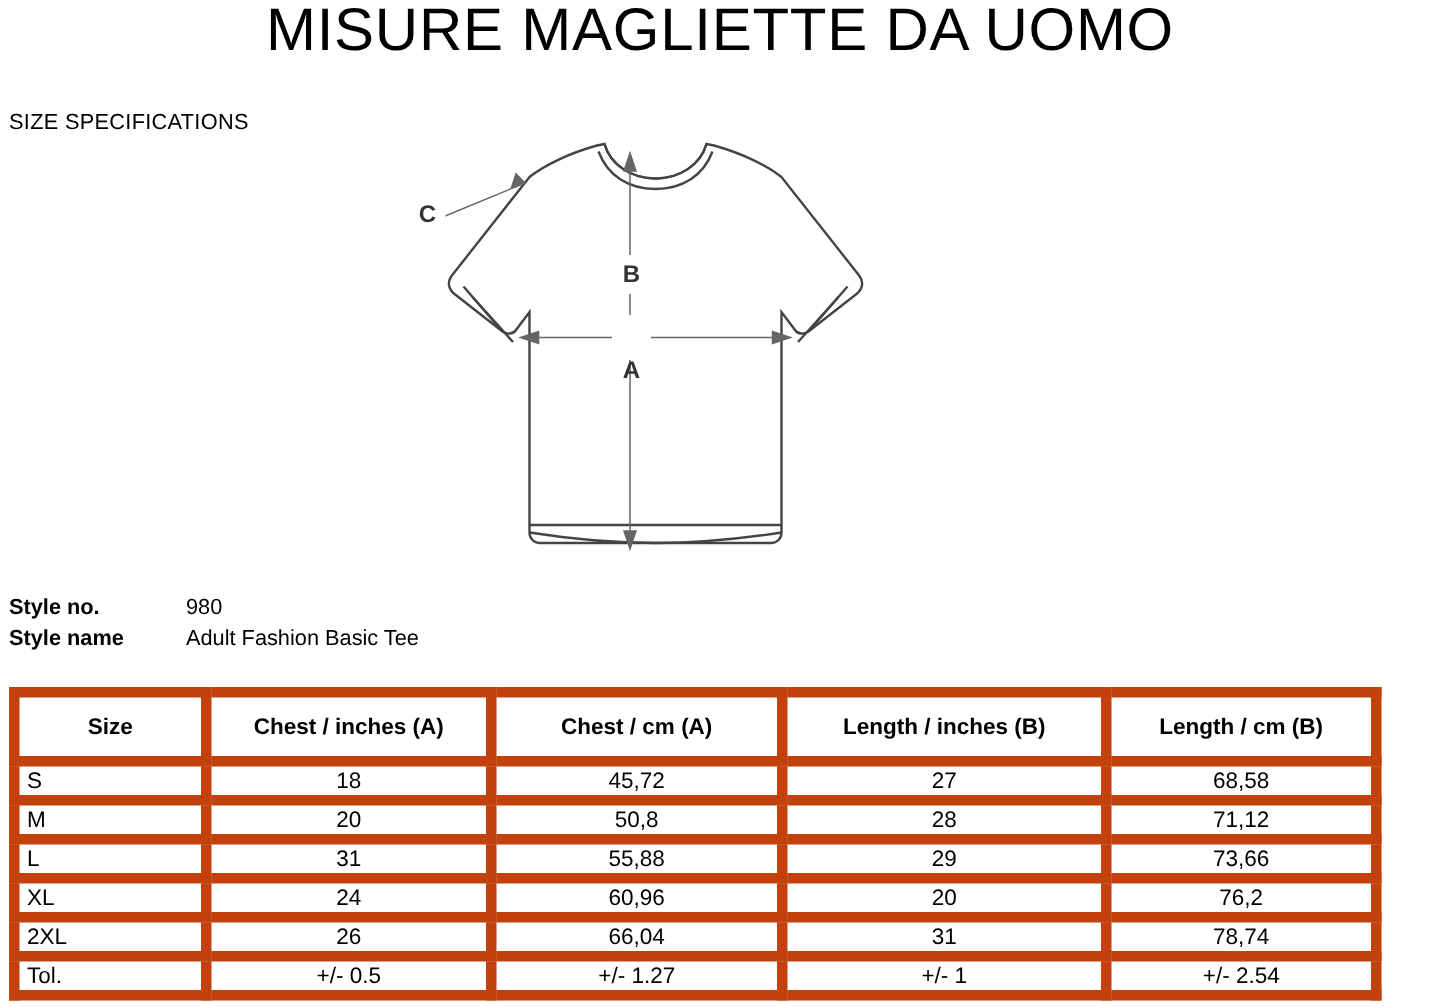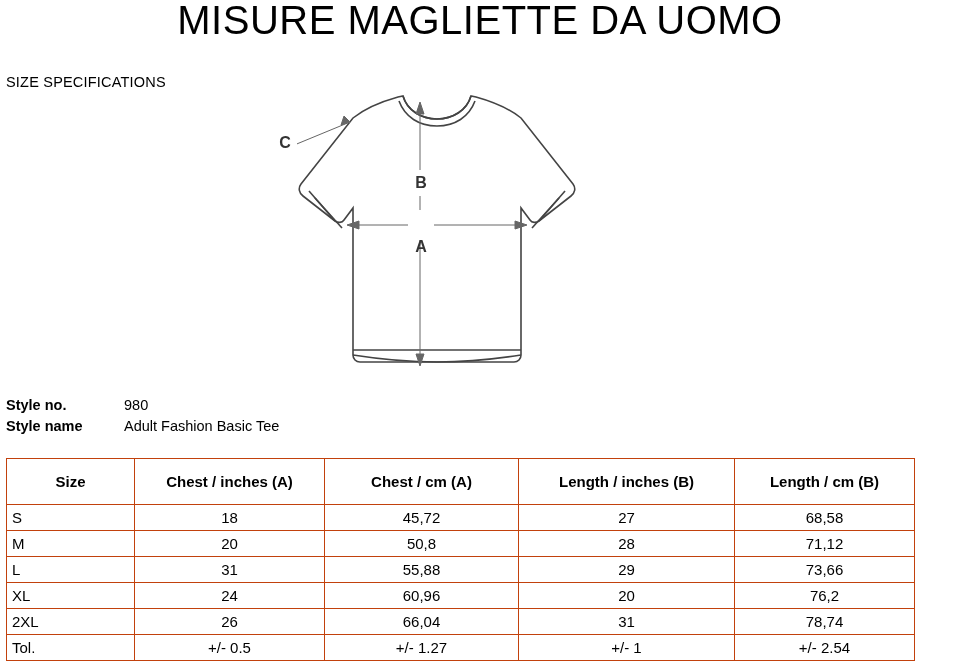--- a/index.html
+++ b/index.html
@@ -77,21 +77,21 @@
     left: 6px;
     width: 908px;
   }
   table.size-table {
     border-collapse: collapse;
     width: 908px;
     table-layout: fixed;
   }
   table.size-table th,
   table.size-table td {
-    border: 1px solid #c2410c;
+    border: 7px solid #c2410c;
     font-size: 15px;
     height: 26px;
     padding: 0 4px;
     box-sizing: border-box;
     margin-left: 14px;
   }
   table.size-table thead th {
     font-weight: bold;
     text-align: center;
     height: 46px;

